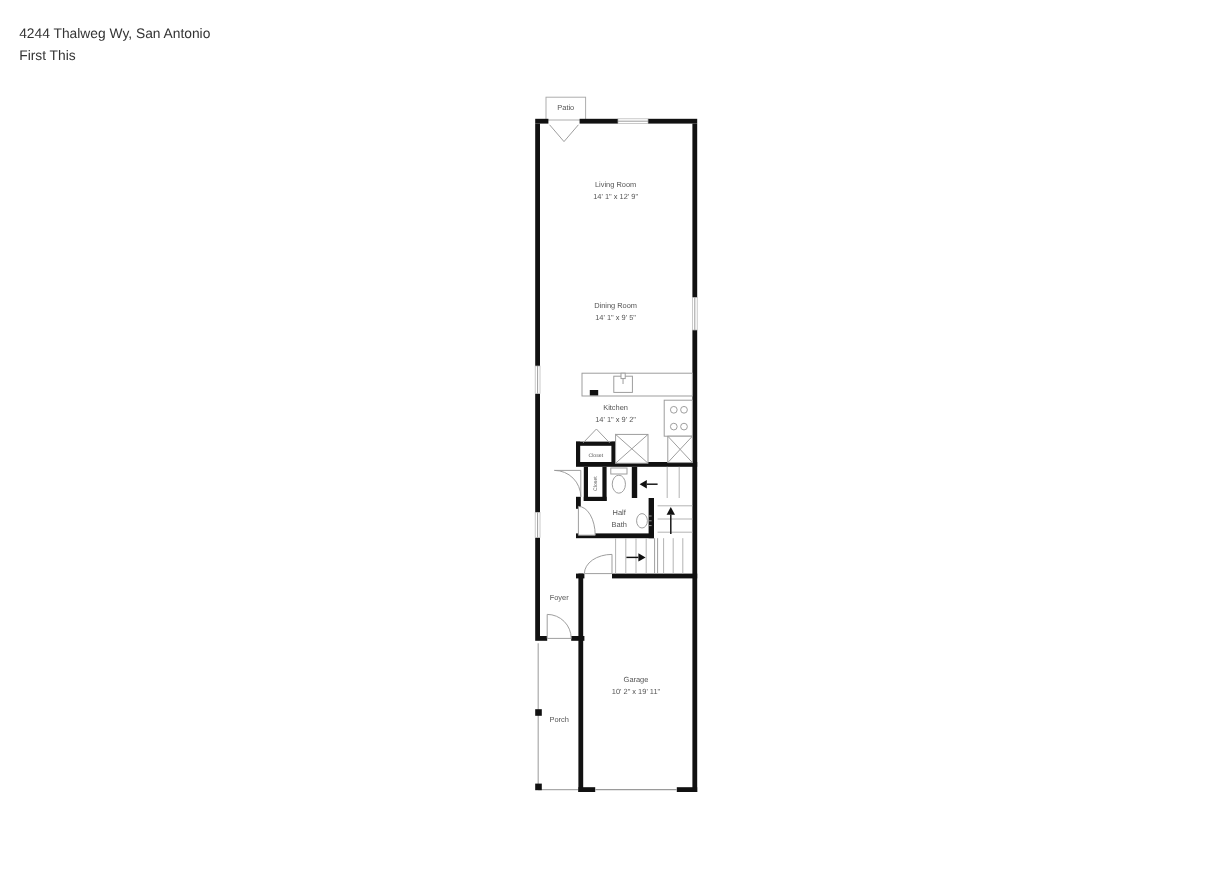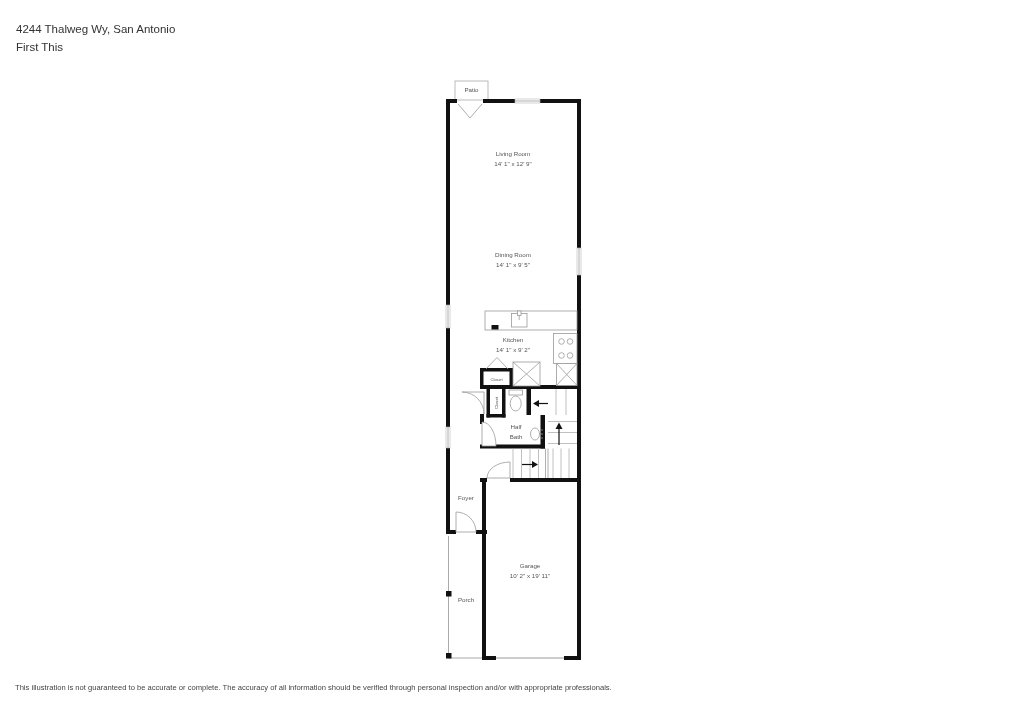--- a/index.html
+++ b/index.html
@@ -193,16 +193,15 @@
       <text x="516" y="429">Half</text>
       <text x="516" y="439">Bath</text>
       <text x="466" y="500">Foyer</text>
       <text x="466" y="602">Porch</text>
       <text x="530" y="568">Garage</text>
       <text x="530" y="578">10' 2" x 19' 11"</text>
     </g>
   </svg>
 
   <div class="disclaimer">
-    <div>This illustration is not guaranteed to be accurate or complete. The accuracy of all information should be verified through personal inspection and/or with appropriate professionals.</div>
   </div>
 
 </div>
 
 </body></html>

